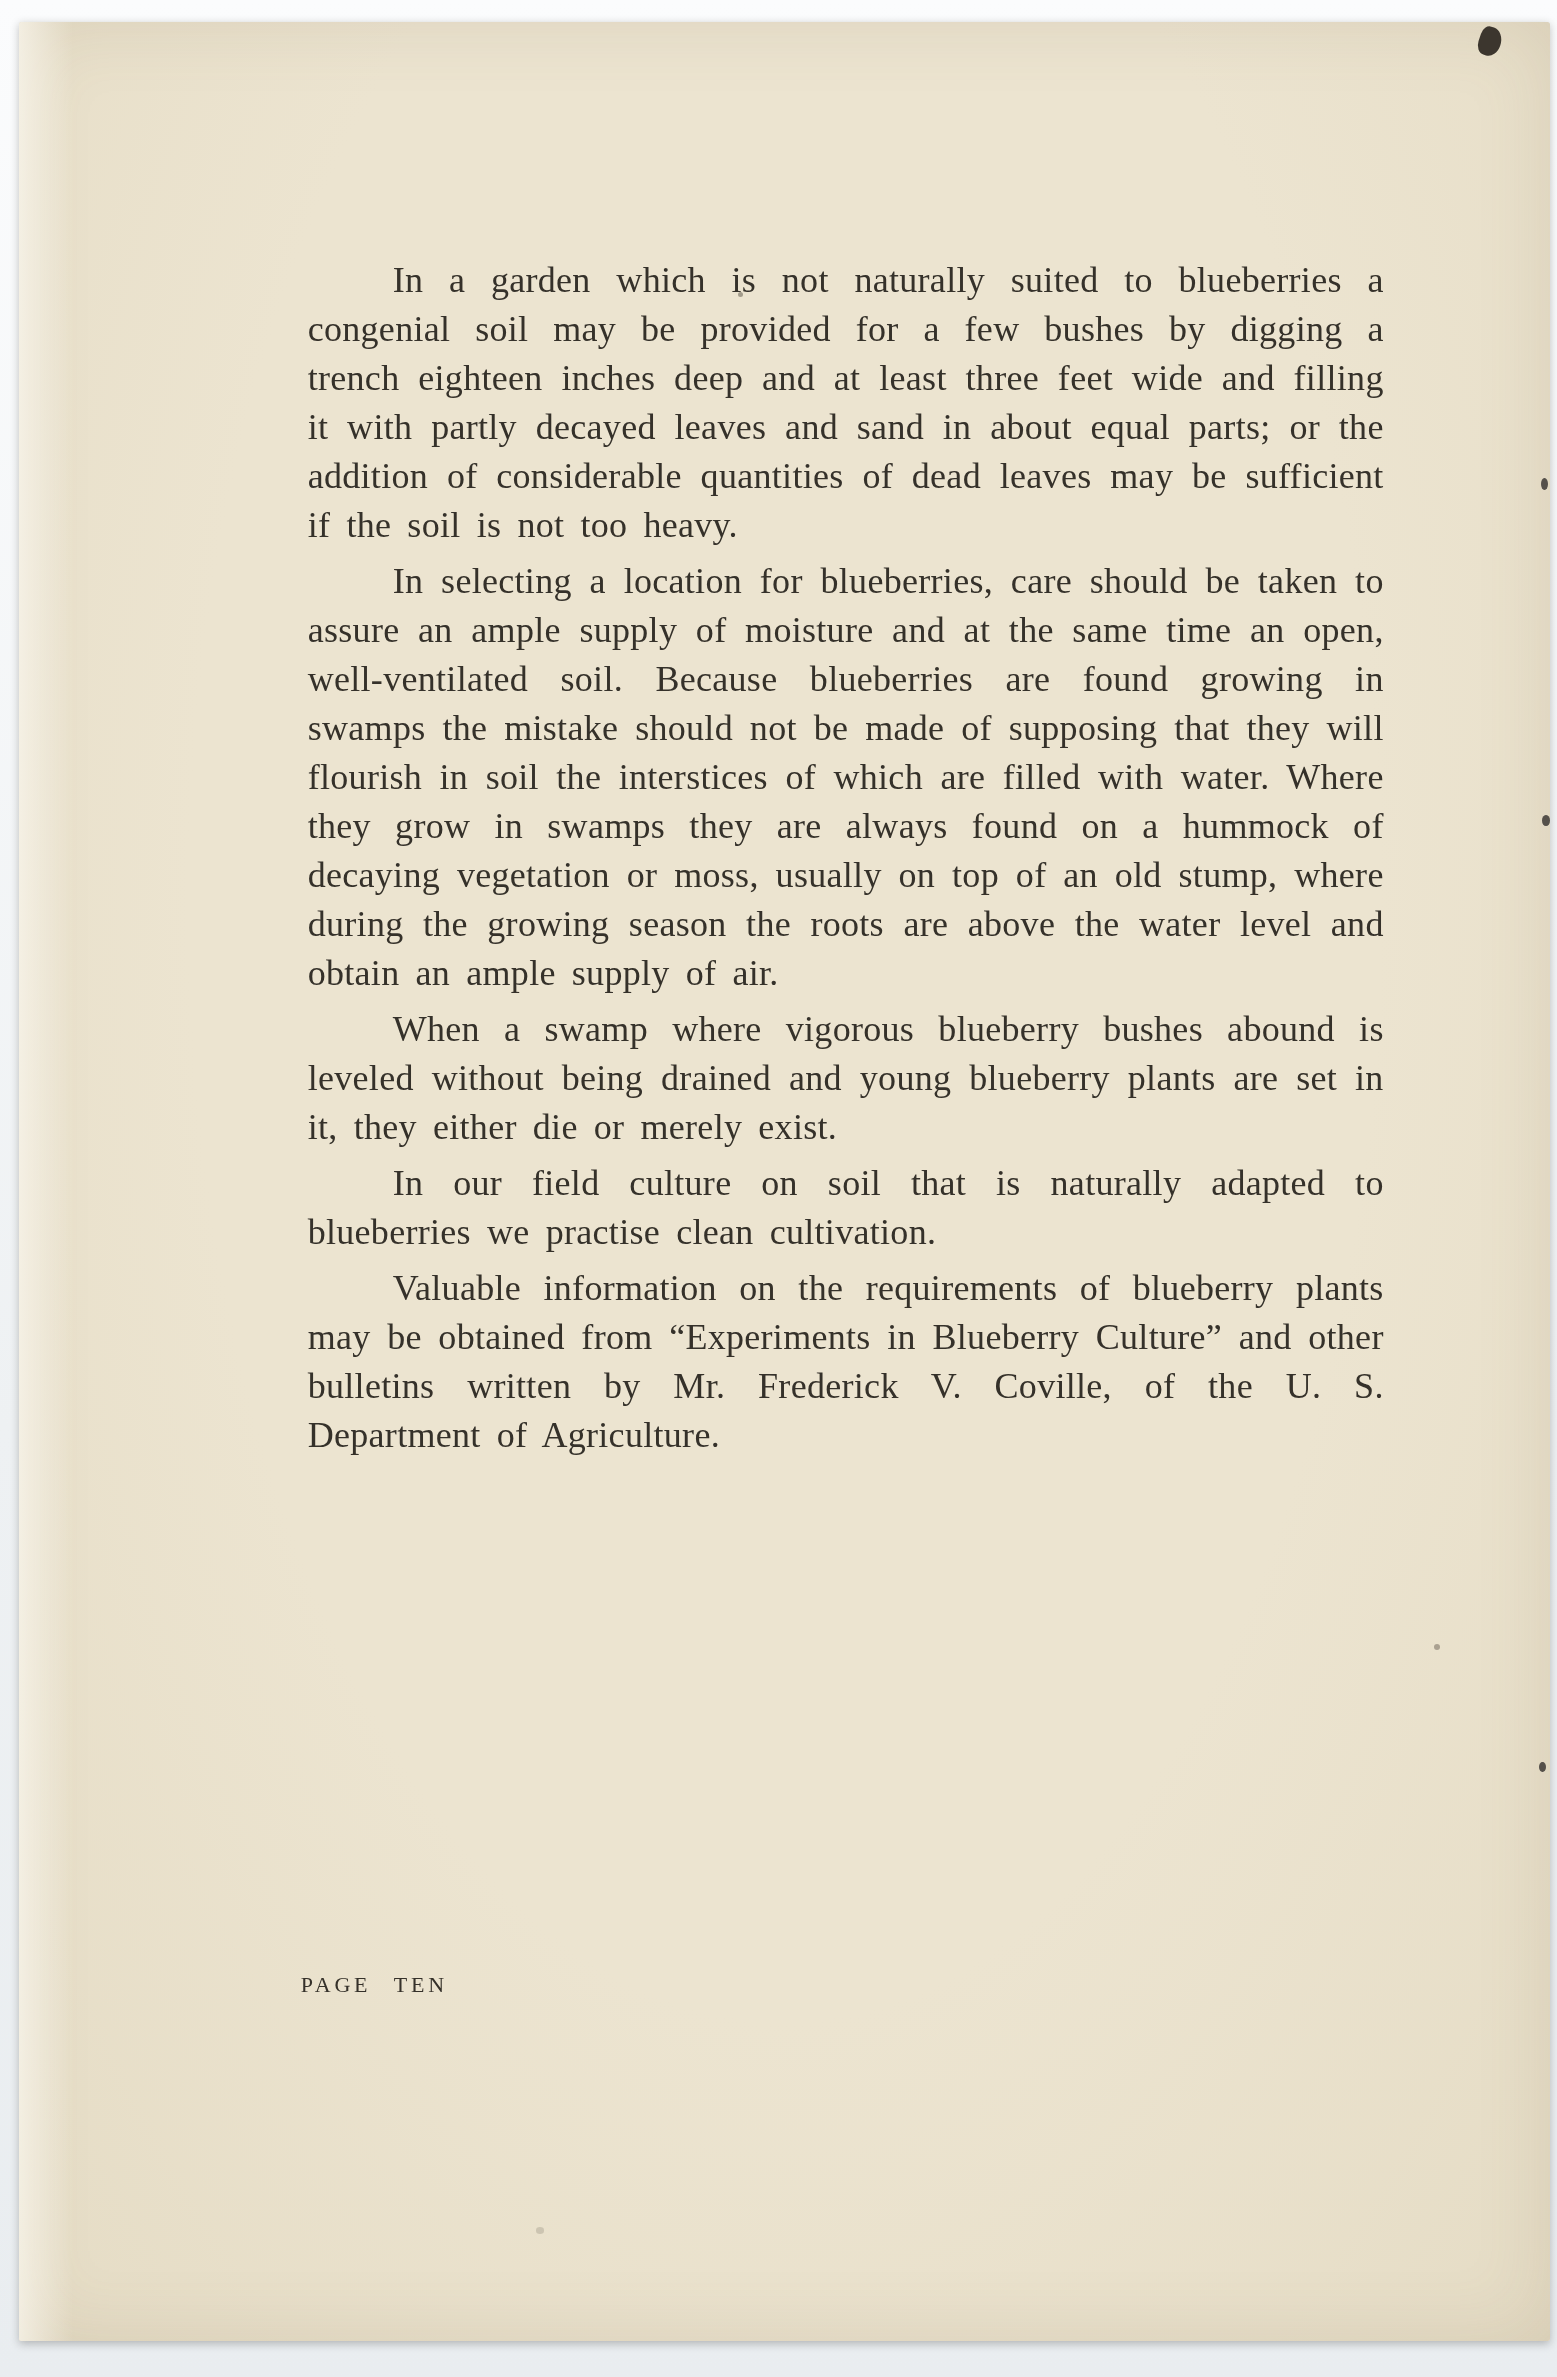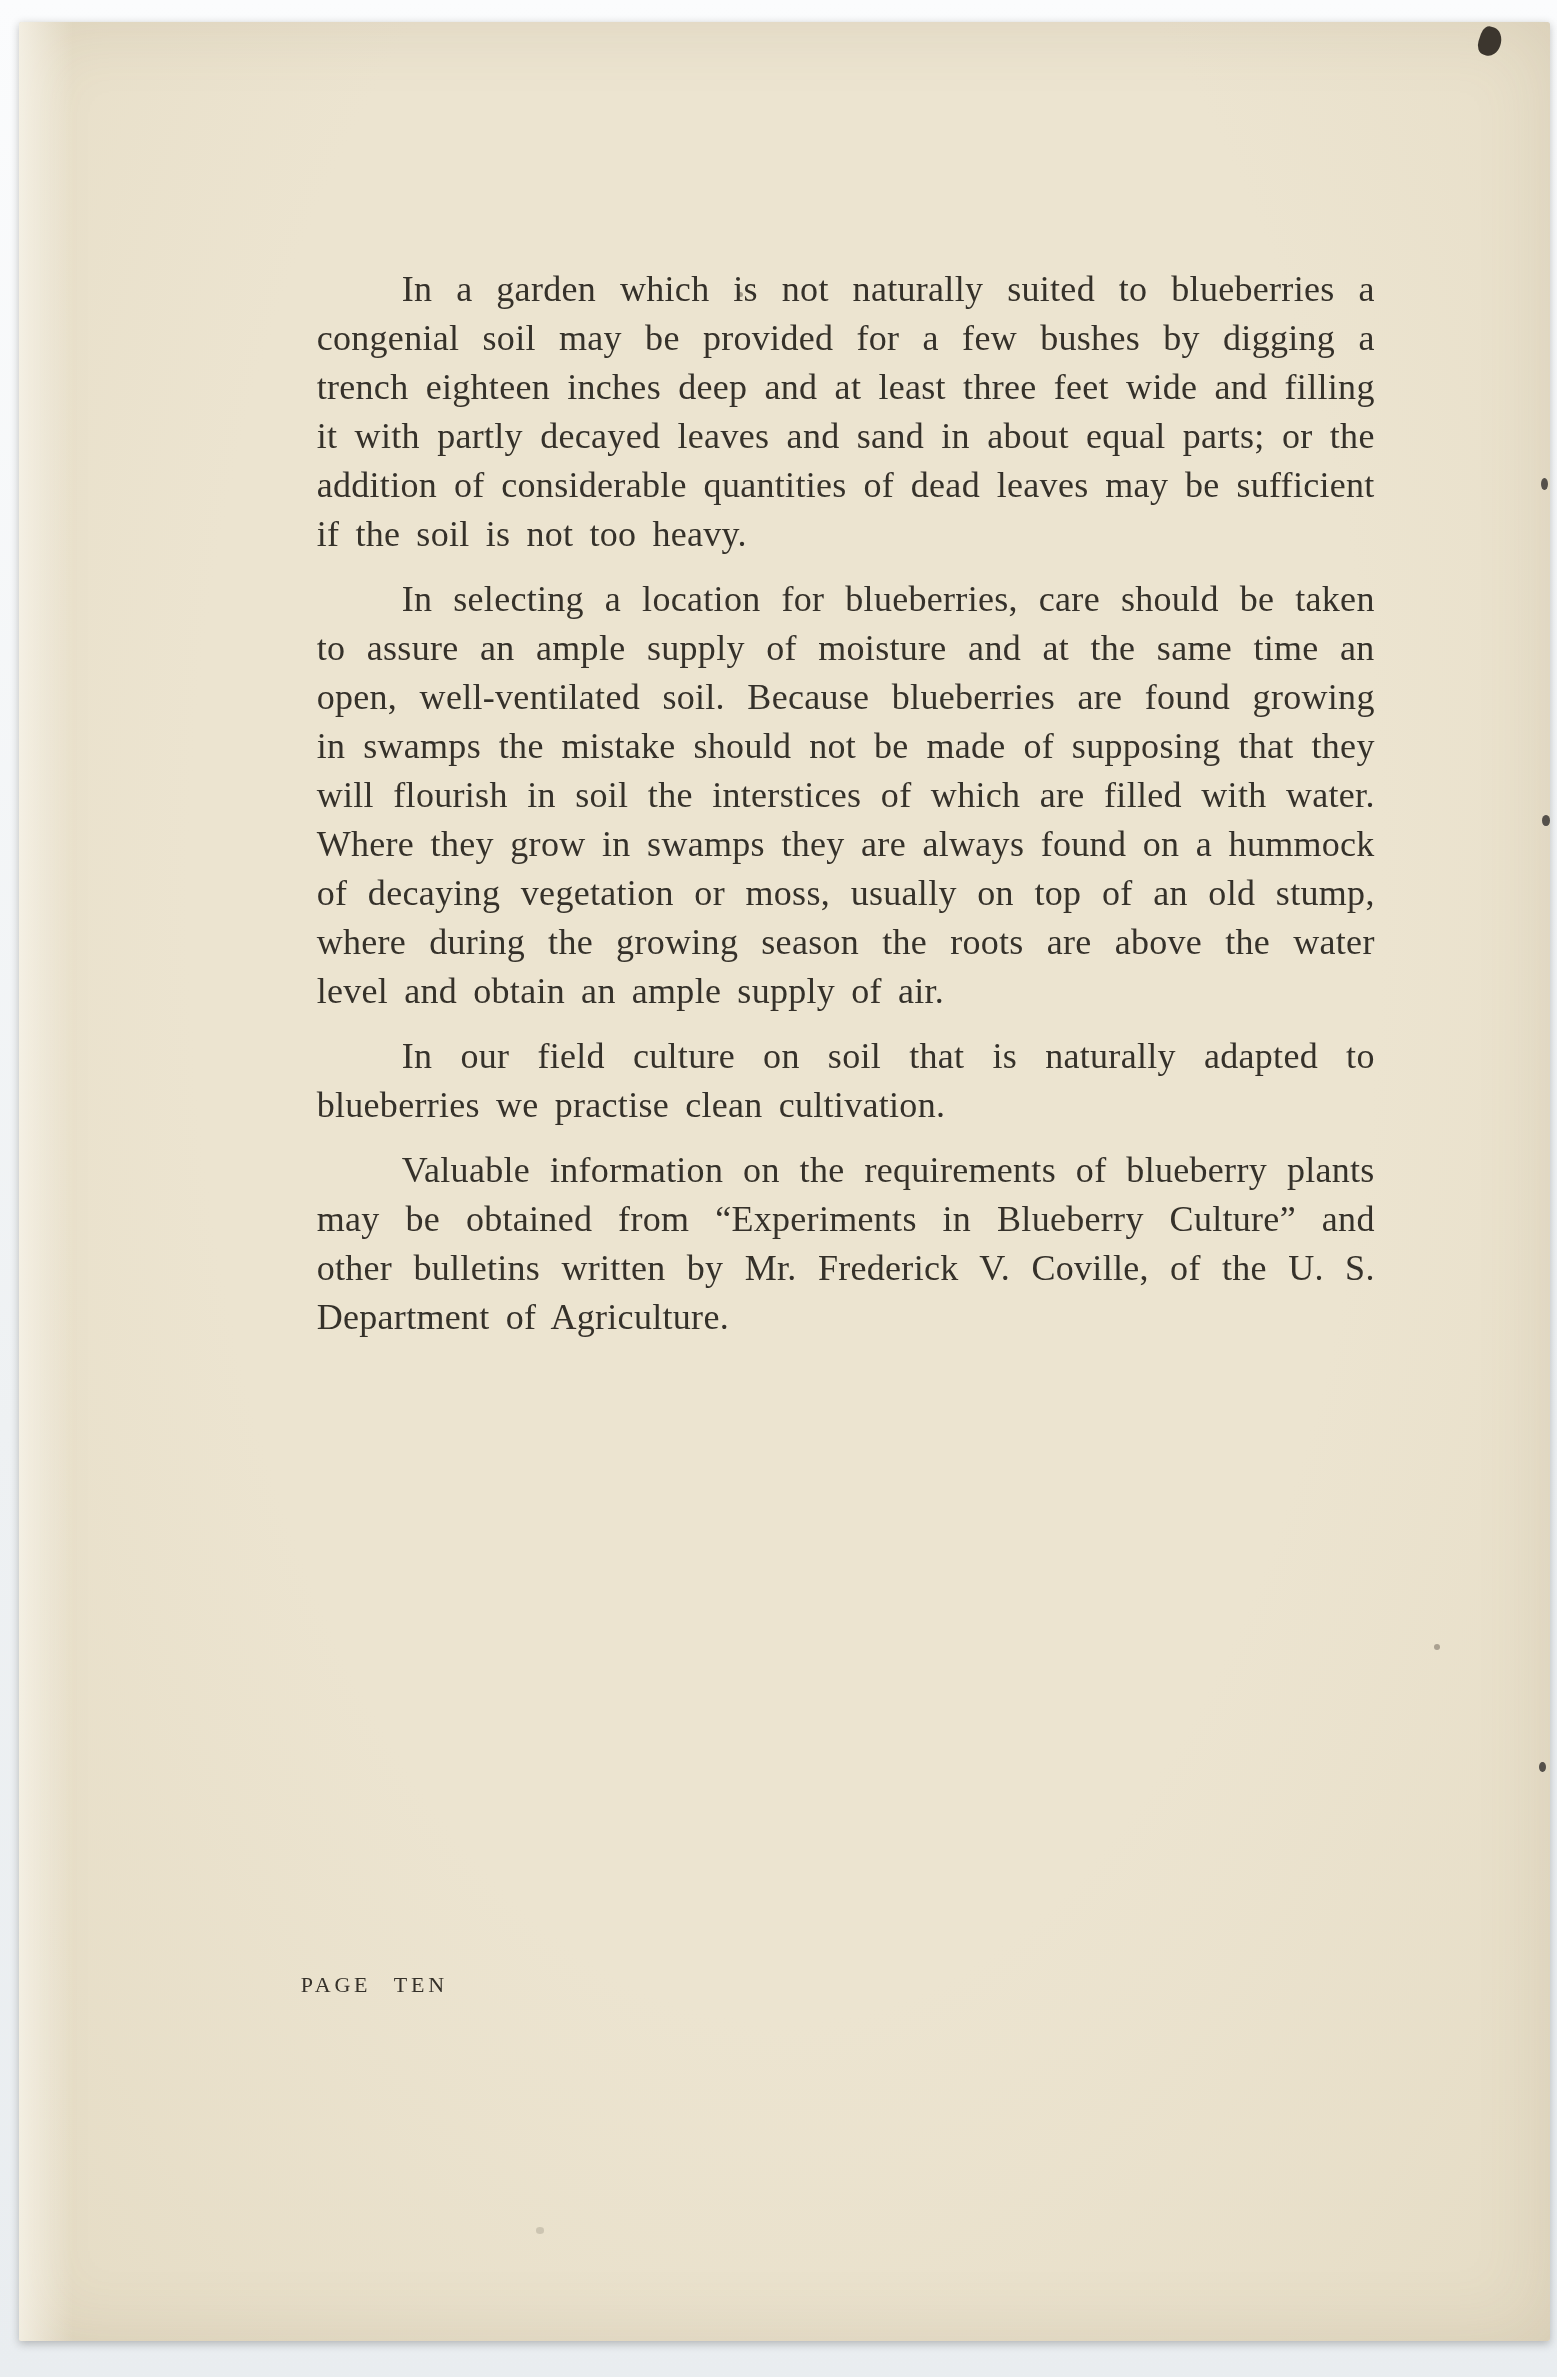--- a/index.html
+++ b/index.html
@@ -47,21 +47,21 @@
     top: 227px;
     width: 1090px;
     color: var(--ink, #35312a);
     font-size: 36px;
     line-height: 49px;
     text-align: justify;
     word-spacing: 6.8px;
     letter-spacing: 0.3px;
   }
   .text-block p {
-    margin: 16px;
+    margin: 7px;
     text-indent: 85px;
   }
   .footer {
     position: absolute;
     left: 282px;
     top: 1950px;
     color: var(--ink, #35312a);
     font-size: 22px;
     letter-spacing: 3.8px;
     word-spacing: 13.6px;
@@ -101,20 +101,21 @@
     <div class="speck s2"></div>
     <div class="speck s3"></div>
     <div class="speck s4"></div>
     <div class="speck s5"></div>
     <div class="speck s6"></div>
     <div class="speck s7"></div>
 
     <div class="text-block">
       <p>In a garden which is not naturally suited to blueberries a congenial soil may be provided for a few bushes by digging a trench eighteen inches deep and at least three feet wide and filling it with partly decayed leaves and sand in about equal parts; or the addition of considerable quantities of dead leaves may be sufficient if the soil is not too heavy.</p>
       <p>In selecting a location for blueberries, care should be taken to assure an ample supply of moisture and at the same time an open, well-ventilated soil.  Because blueberries are found growing in swamps the mistake should not be made of supposing that they will flourish in soil the interstices of which are filled with water. Where they grow in swamps they are always found on a hummock of decaying vegetation or moss, usually on top of an old stump, where during the growing season the roots are above the water level and obtain an ample supply of air.</p>
+      <p>When a swamp where vigorous blueberry bushes abound is leveled without being drained and young blueberry plants are set in it, they either die or merely exist.</p>
       <p>In our field culture on soil that is naturally adapted to blueberries we practise clean cultivation.</p>
       <p>Valuable information on the requirements of blueberry plants may be obtained from “Experiments in Blueberry Culture” and other bulletins written by Mr. Frederick V. Coville, of the U. S. Department of Agriculture.</p>
     </div>
 
     <div class="footer">PAGE TEN</div>
 
   </div>
 </div>
 
 

